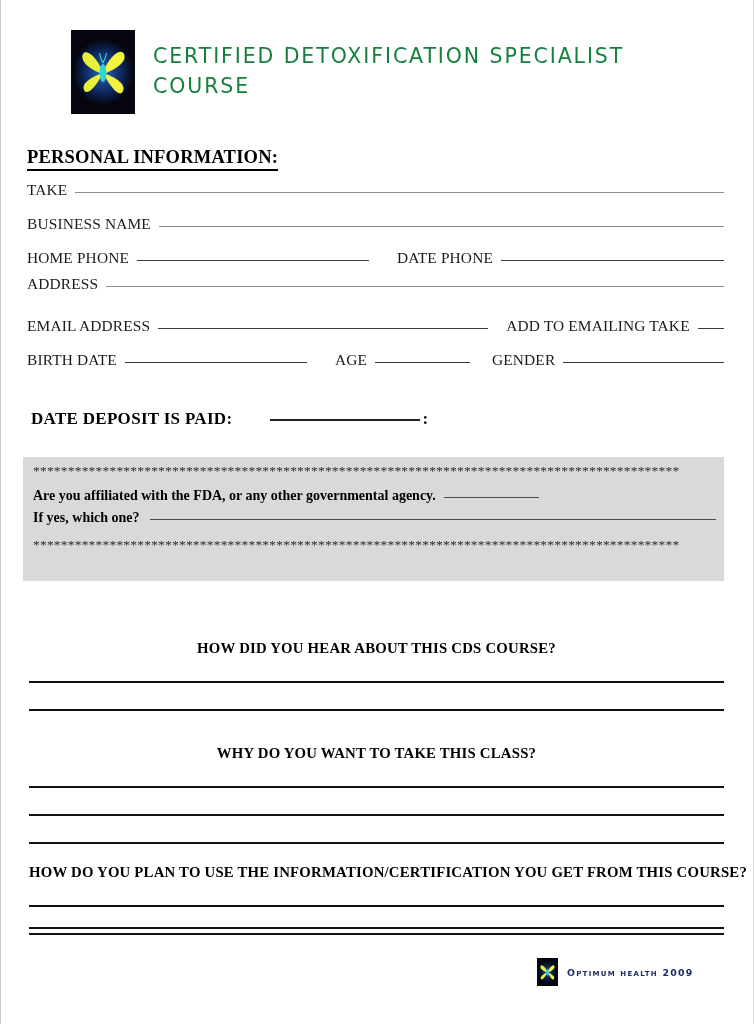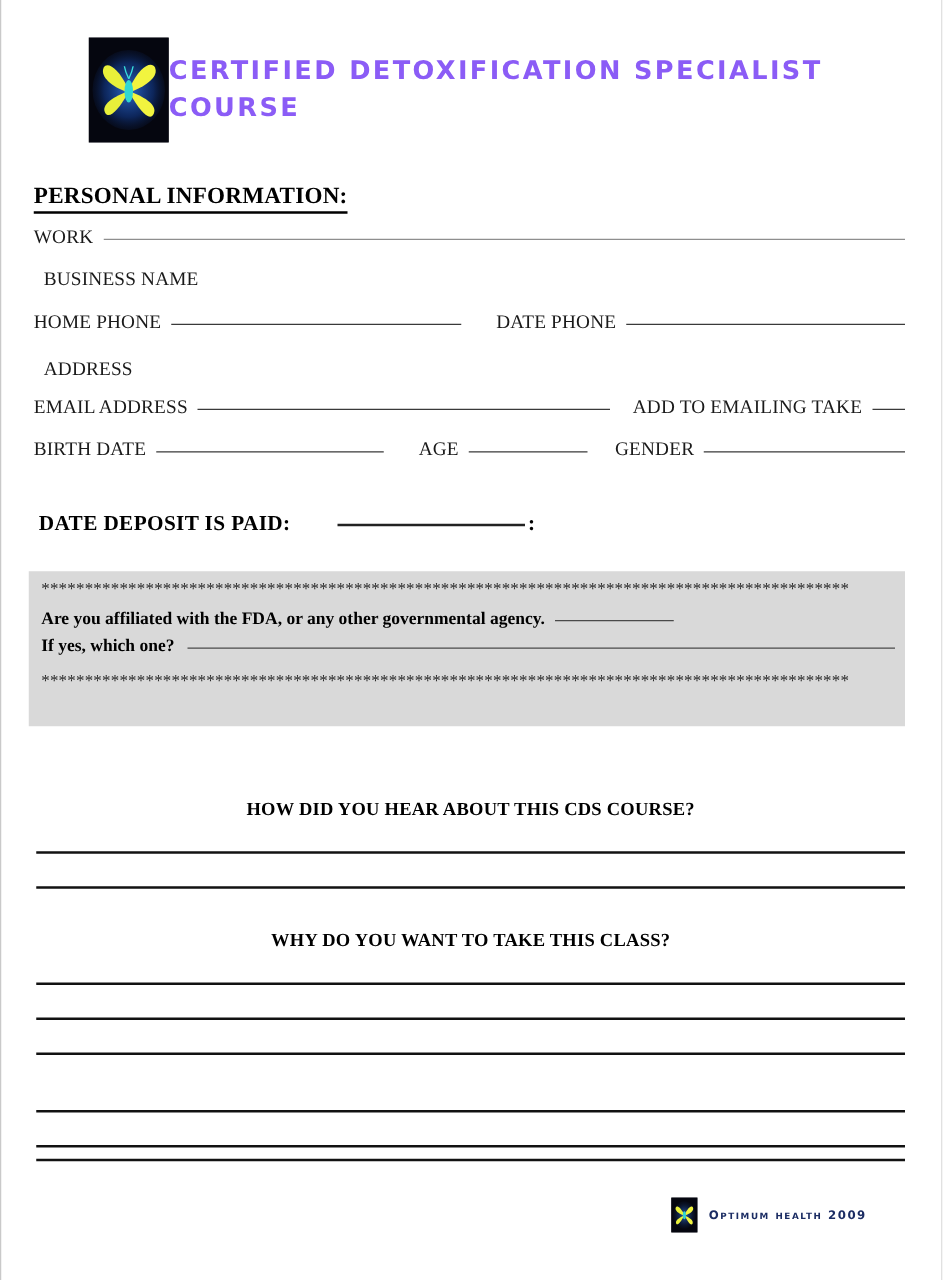--- a/index.html
+++ b/index.html
@@ -38,26 +38,27 @@
   .logo-box {
     width: 64px;
     height: 84px;
     background: #05060f;
     flex: 0 0 auto;
     position: relative;
     overflow: hidden;
   }
   .logo-box svg { display: block; }
   .header-title {
+    margin-left: 18px;
     font-family: "DejaVu Sans", "Liberation Sans", sans-serif;
     font-size: 20.5px;
-    font-weight: 700;
+    font-weight: 400;
     letter-spacing: 1.9px;
     line-height: 1.45;
-    color: #8b5cf6;
+    color: #15803d;
     text-transform: uppercase;
     max-width: 570px;
     padding-top: 12px;
   }
 
   
   .section-head {
     position: absolute;
     left: 26px;
     font-weight: 700;
@@ -227,38 +228,38 @@
         <path d="M32 33 C30 29, 29 26, 28.5 23" stroke="#38e0dc" stroke-width="1.1" fill="none"></path>
         <path d="M32 33 C34 29, 35 26, 35.5 23" stroke="#38e0dc" stroke-width="1.1" fill="none"></path>
       </svg>
     </div>
     <div class="header-title">CERTIFIED DETOXIFICATION SPECIALIST COURSE</div>
   </div>
 
   <div class="section-head" style="top:147px;">PERSONAL INFORMATION:</div>
 
   <div class="field-row" style="top:181px;">
-    <span class="field-label">WORK</span>
+    <span class="field-label">TAKE</span>
     <span class="rule grow"></span>
   </div>
 
-  <div class="field-row" style="top:215px;flex-direction:column;">
+  <div class="field-row" style="top:215px;">
     <span class="field-label">BUSINESS NAME</span>
     <span class="rule grow"></span>
   </div>
 
   <div class="field-row" style="top:249px;">
     <span class="field-label">HOME PHONE</span>
     <span class="rule dark" style="width:232px;"></span>
     <span class="gap" style="width:28px;"></span>
     <span class="field-label">DATE PHONE</span>
     <span class="rule dark grow"></span>
   </div>
 
-  <div class="field-row" style="top:287px;flex-direction:column;">
+  <div class="field-row" style="top:275px;">
     <span class="field-label">ADDRESS</span>
     <span class="rule grow"></span>
   </div>
 
   <div class="field-row" style="top:317px;">
     <span class="field-label">EMAIL ADDRESS</span>
     <span class="rule dark" style="width:330px;"></span>
     <span class="gap" style="width:18px;"></span>
     <span class="field-label">ADD TO EMAILING TAKE</span>
     <span class="rule dark grow"></span>
@@ -301,20 +302,21 @@
   </div>
 
   <div class="qblock" style="top:745px;">
     <div class="qtitle">WHY DO YOU WANT TO TAKE THIS CLASS?</div>
     <div class="answer-line first"></div>
     <div class="answer-line"></div>
     <div class="answer-line"></div>
   </div>
 
   <div class="qblock" style="top:864px;">
+    <div class="qtitle">HOW DO YOU PLAN TO USE THE INFORMATION/CERTIFICATION YOU GET FROM THIS COURSE?</div>
     <div class="answer-line first"></div>
     <div class="answer-line"></div>
   </div>
 
   <div class="footer-rule-top"></div>
 
   <div class="footer">
     <div class="footer-logo">
       <svg width="21" height="28" viewBox="0 0 21 28">
         <defs>

